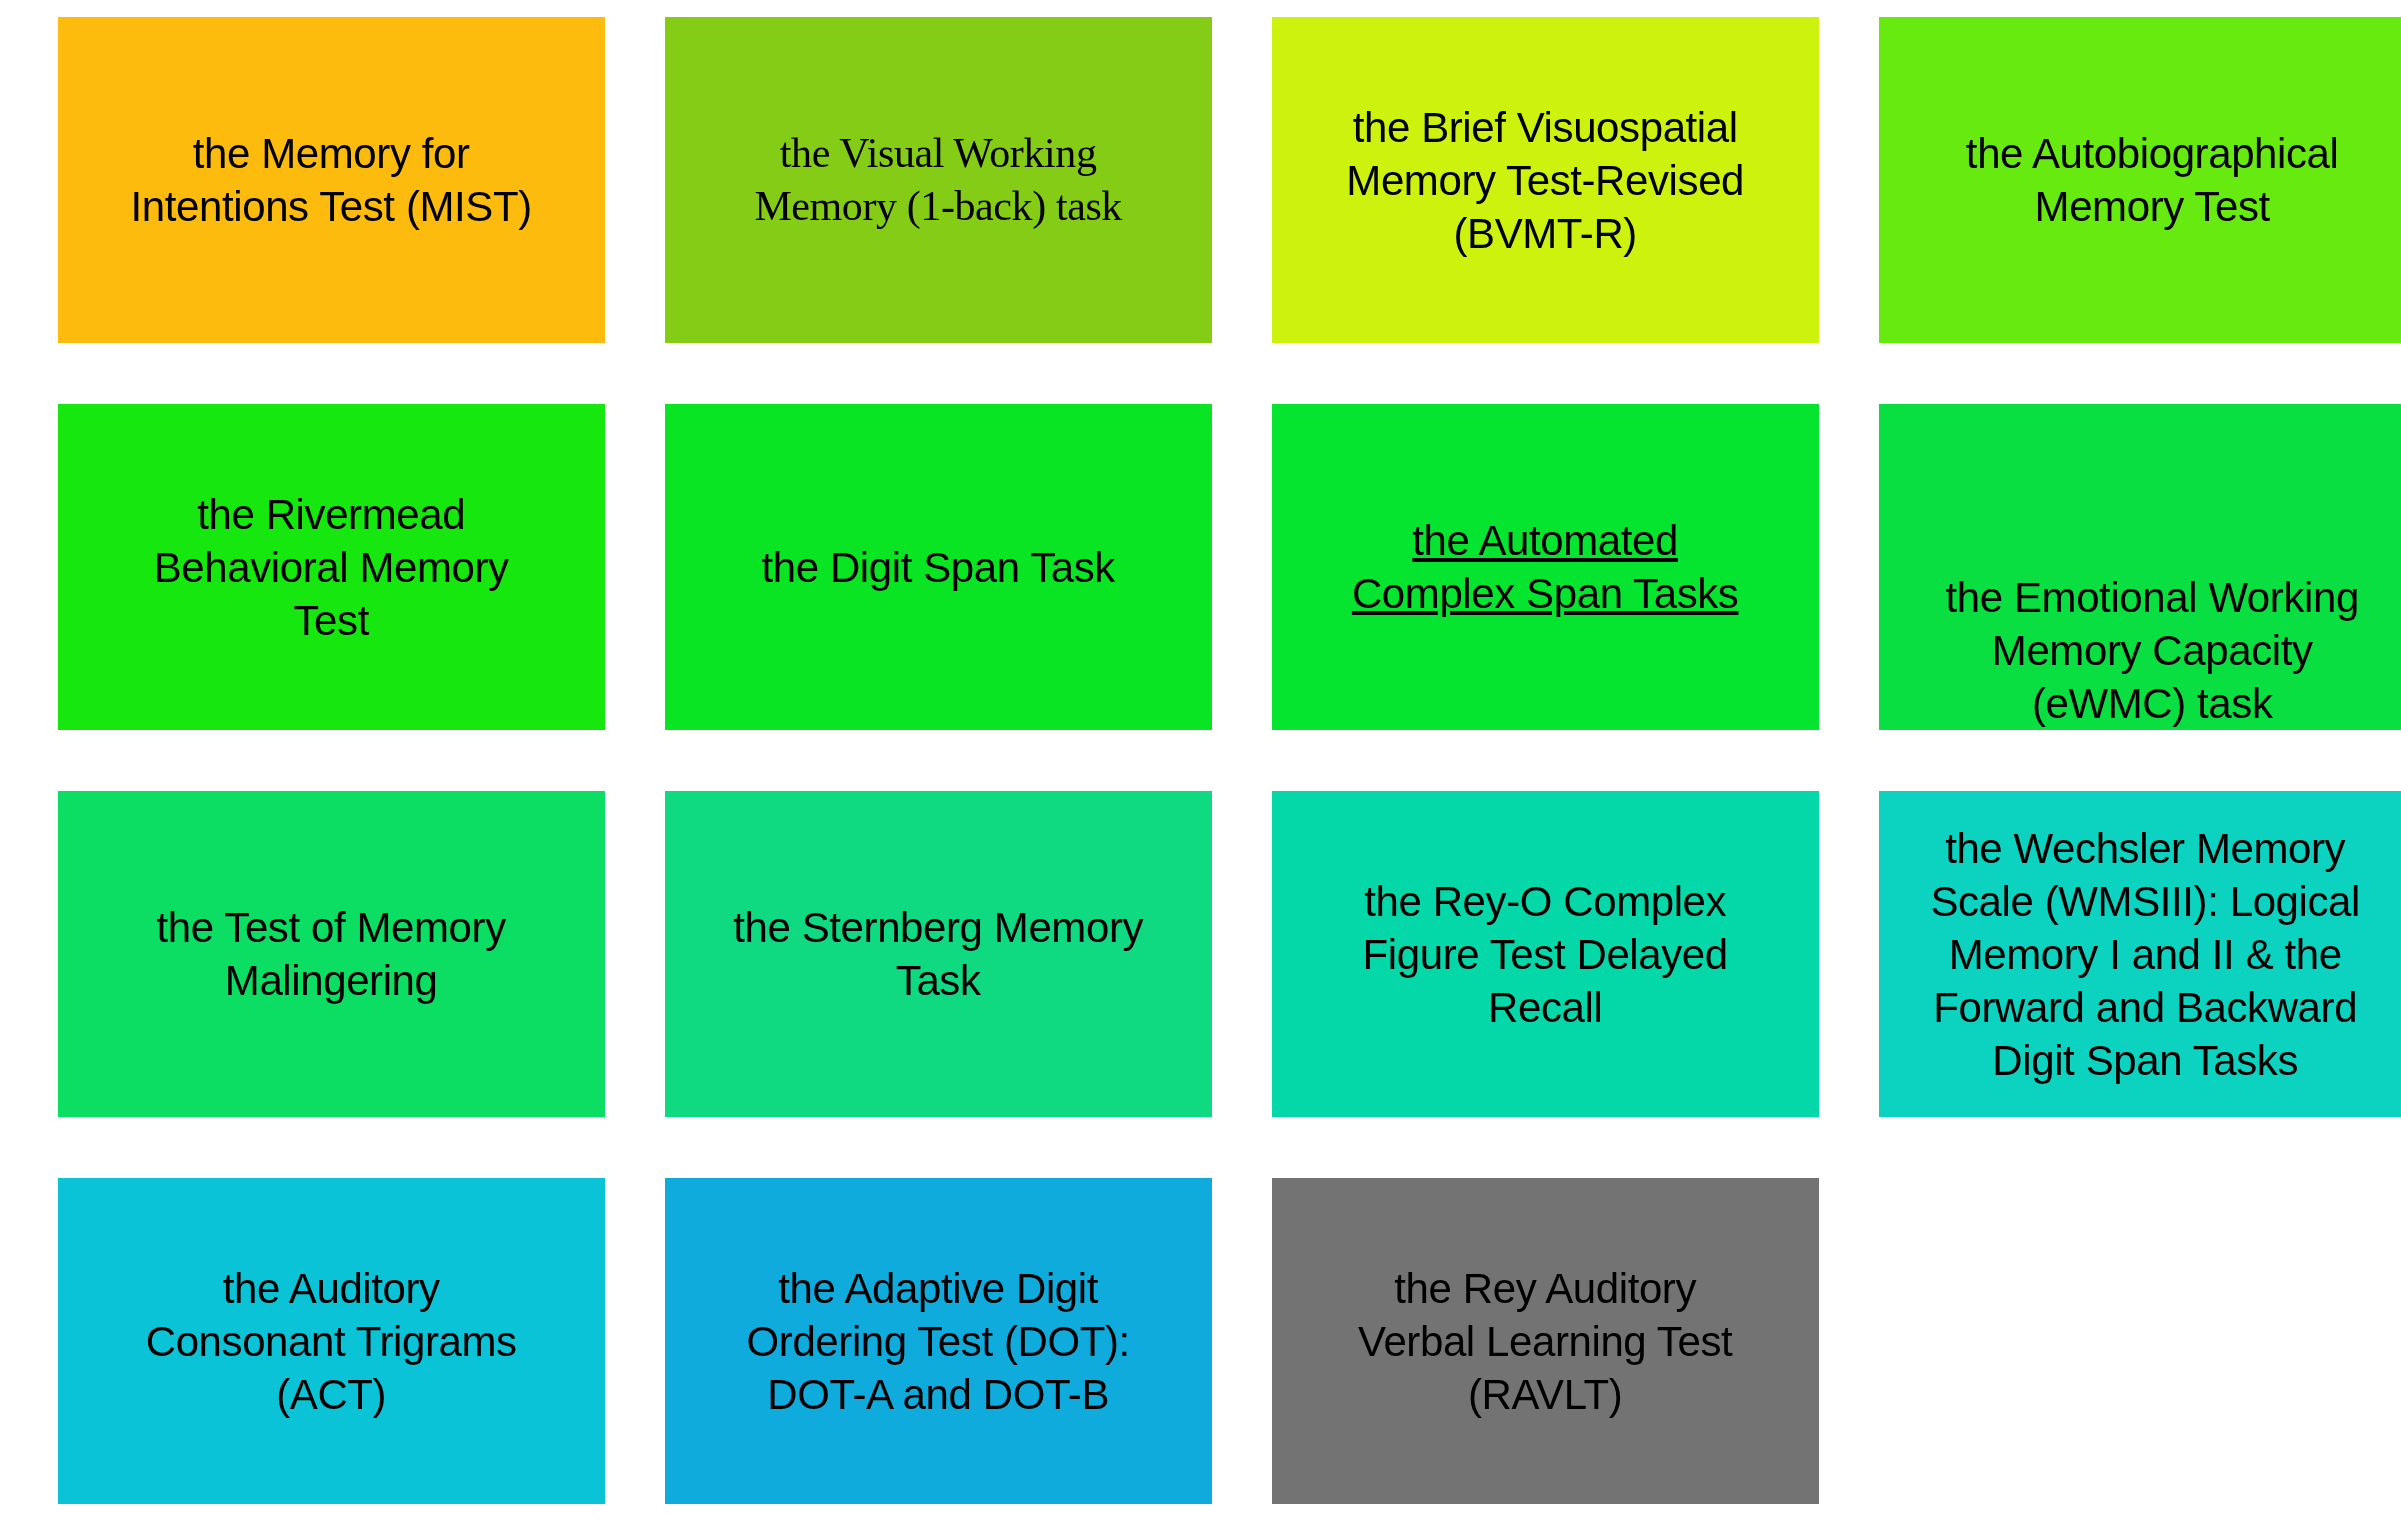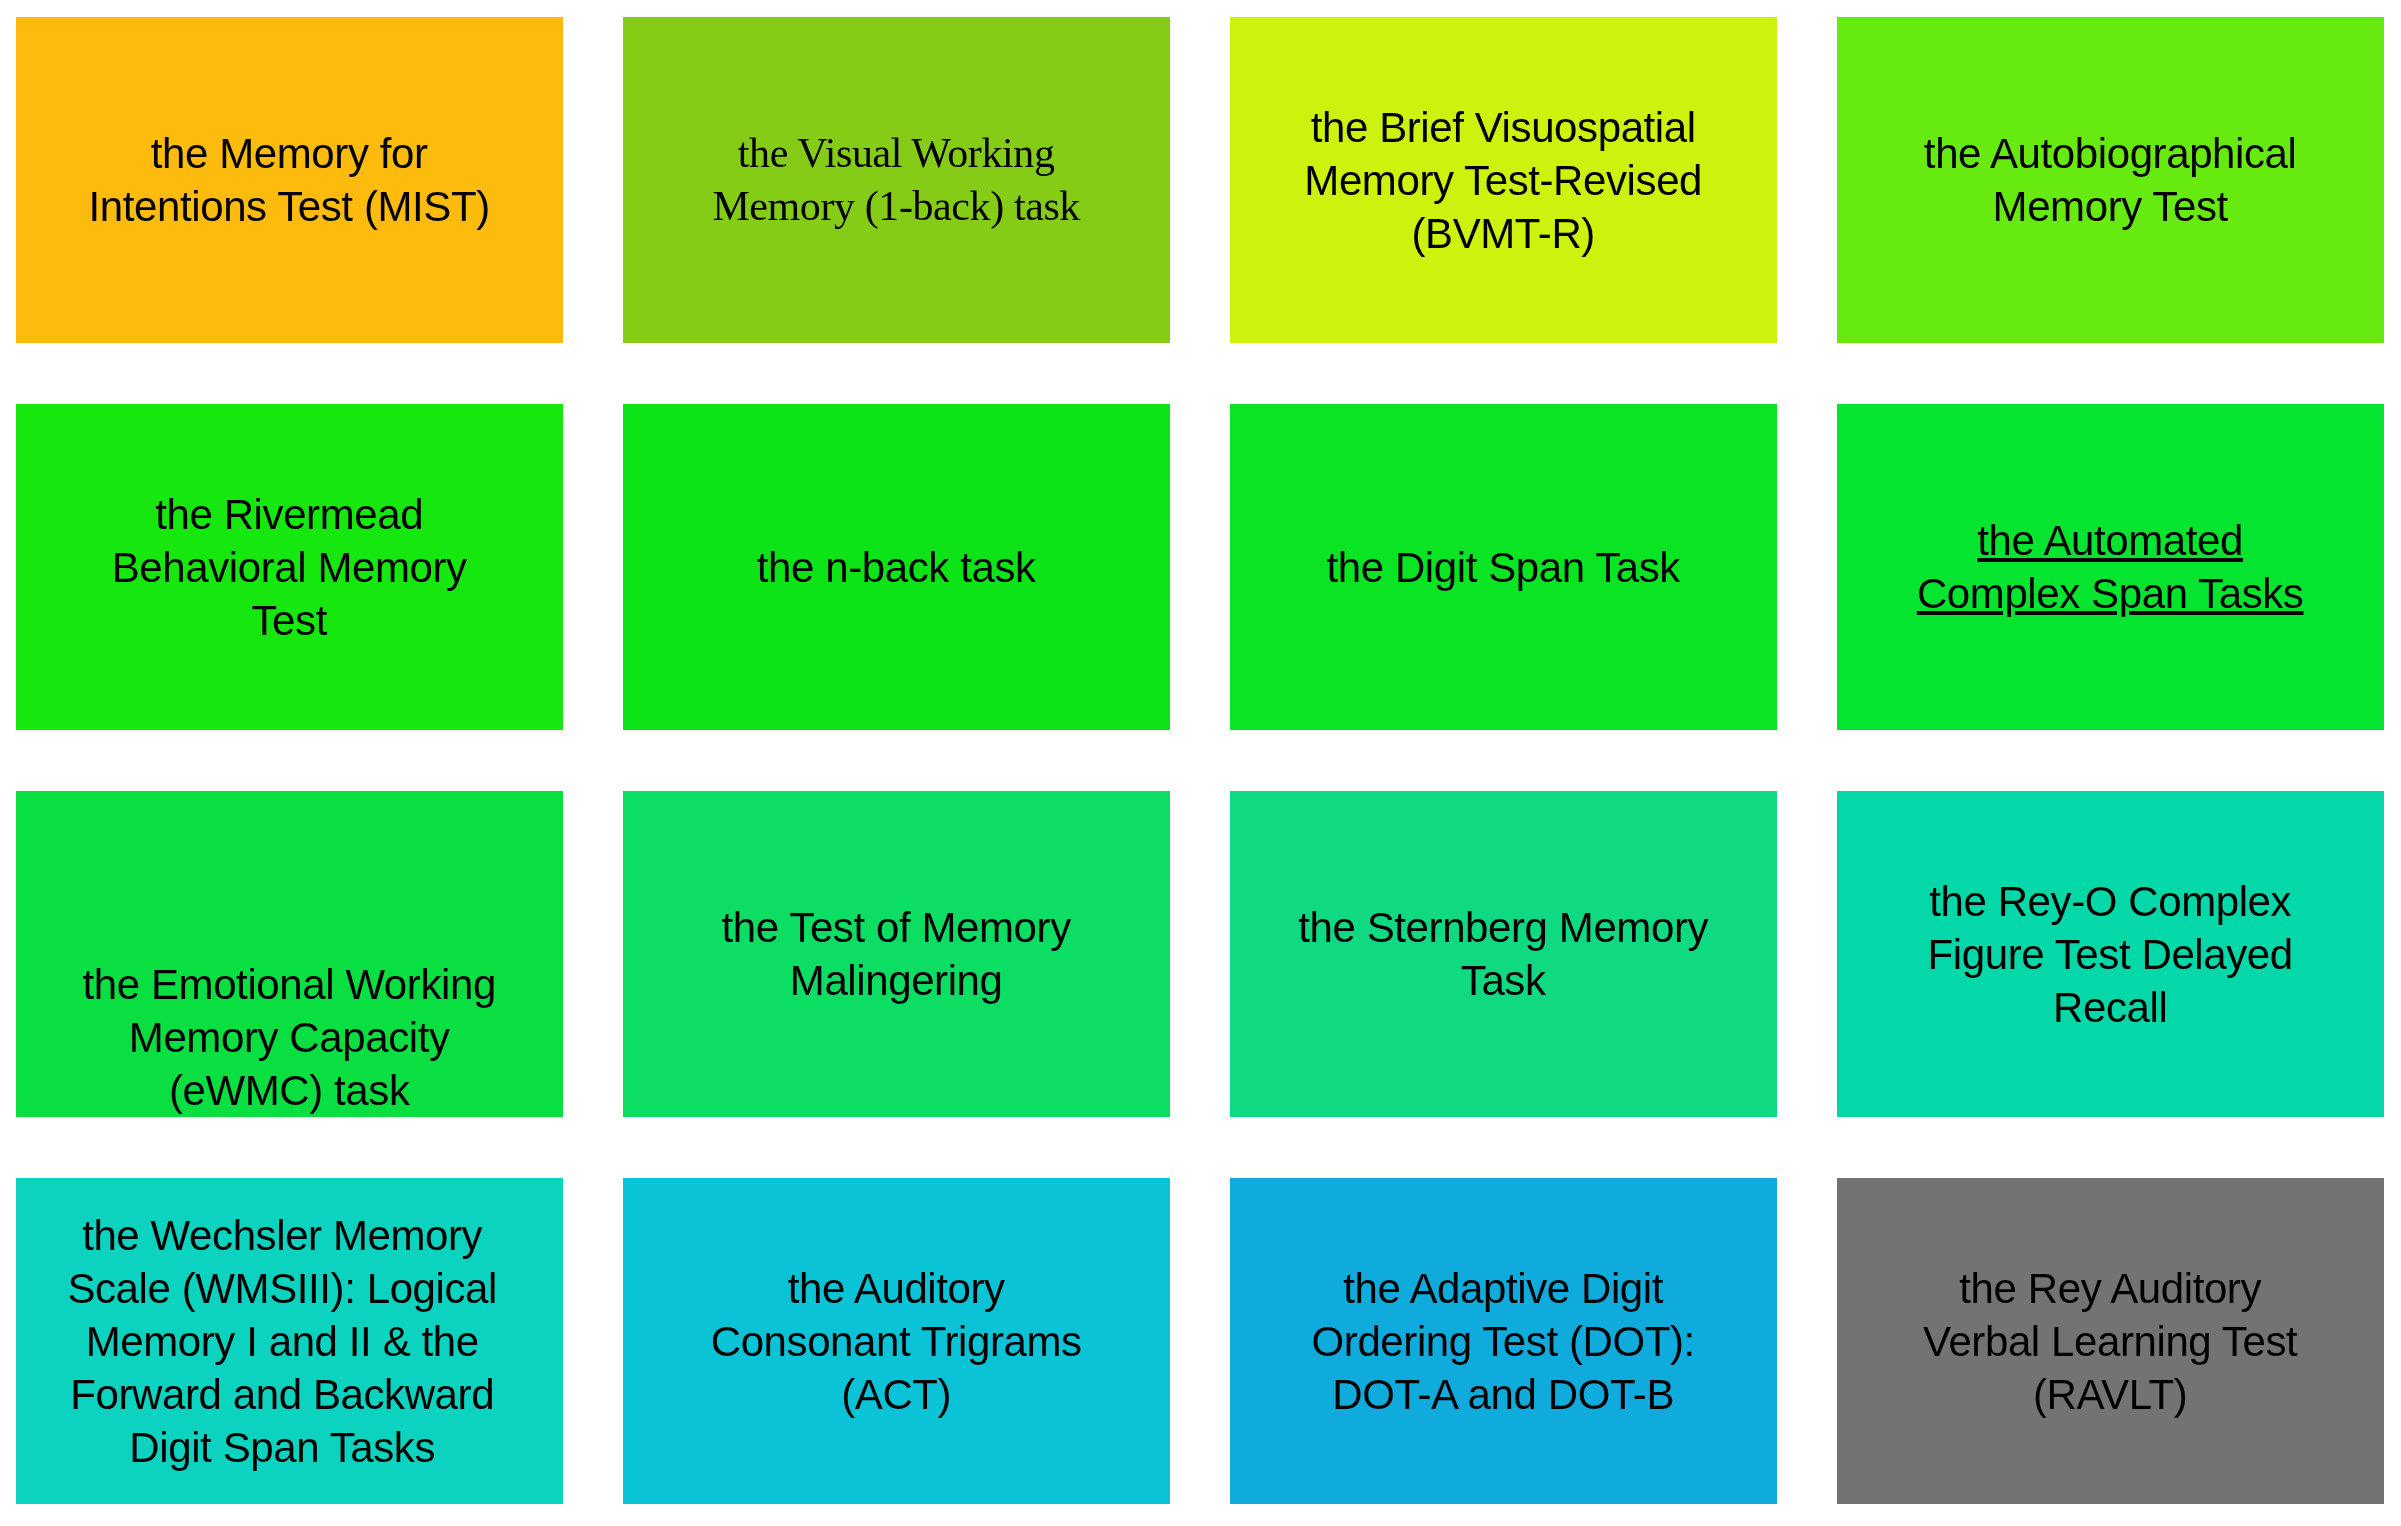--- a/index.html
+++ b/index.html
@@ -22,20 +22,21 @@
     height: 1527px;
     box-sizing: border-box;
     padding: 17.3px 18px 23px 15.7px;
   }
   .grid {
     display: grid;
     grid-template-columns: repeat(4, 547px);
     grid-template-rows: repeat(4, 326px);
     column-gap: 60px;
     row-gap: 61px;
+    margin-left: 42px;
   }
   .cell {
     display: flex;
     align-items: center;
     justify-content: center;
     box-sizing: border-box;
     padding: 0 30px;
   }
   .cell .label {
     text-align: center;
@@ -66,23 +67,20 @@
 (BVMT-R)</div>
       </div>
       <div class="cell" style="background: rgb(103, 234, 15);">
         <div class="label">the Autobiographical
 Memory Test</div>
       </div>
       <div class="cell" style="background: rgb(22, 231, 15);">
         <div class="label">the Rivermead
 Behavioral Memory
 Test</div>
-      </div>
-      <div class="cell" style="background: rgb(13, 228, 24);">
-        <div class="label">the n-back task</div>
       </div>
       <div class="cell" style="background: rgb(9, 229, 34);">
         <div class="label">the Digit Span Task</div>
       </div>
       <div class="cell" style="background: rgb(5, 229, 47); text-decoration: underline;">
         <div class="label">the Automated
 Complex Span Tasks</div>
       </div>
       <div class="cell" style="background: rgb(10, 223, 65); align-items: flex-end;">
         <div class="label">the Emotional Working

